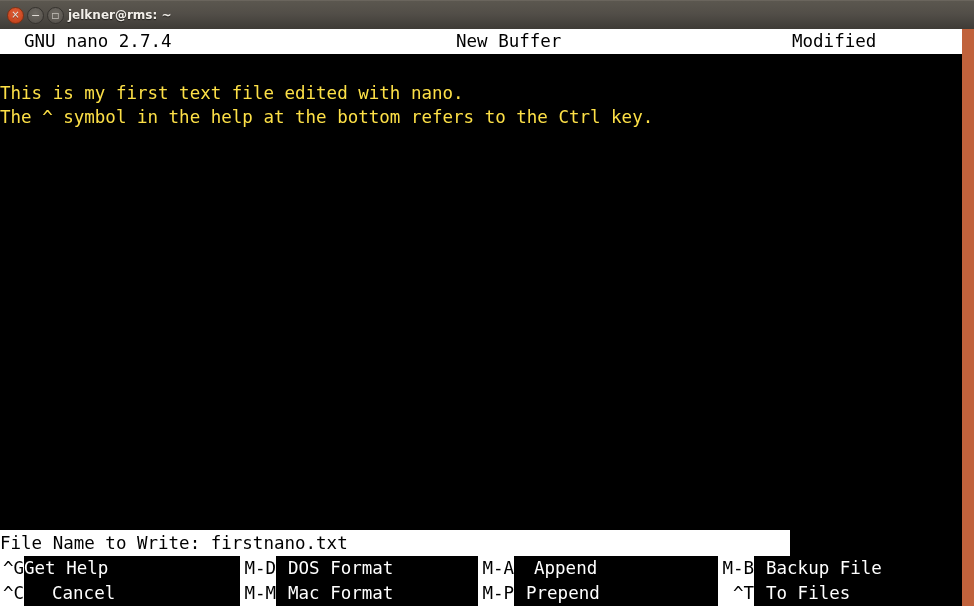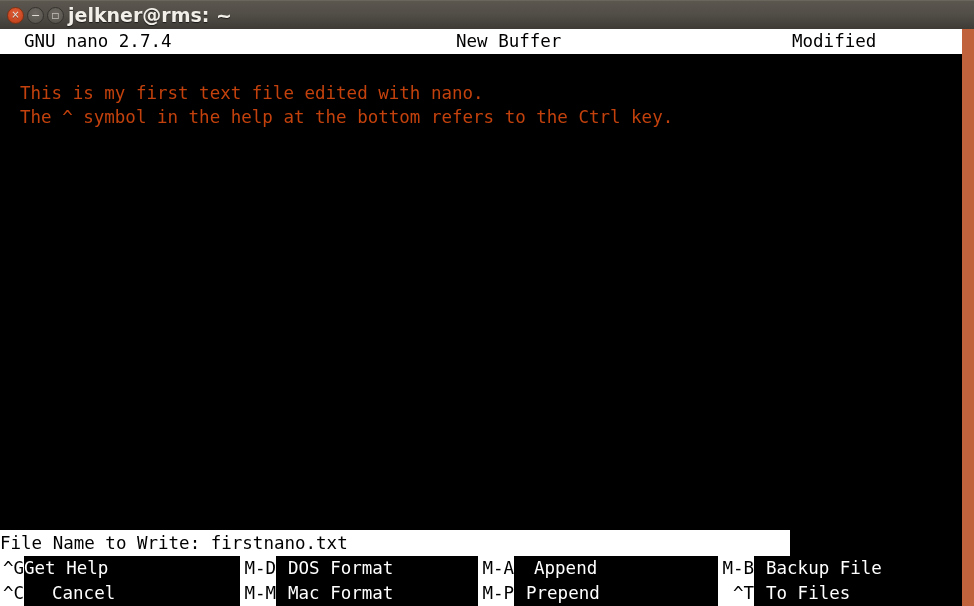--- a/index.html
+++ b/index.html
@@ -68,21 +68,21 @@
   .wbtn-close .glyph { font-size: 10px; margin-top: -1px; }
 
   #titlebar-title {
     position: absolute;
     left: 68px;
     top: 0;
     height: 29px;
     line-height: 29px;
     color: #f2efe9;
     font-family: "DejaVu Sans", sans-serif;
-    font-size: 19px;
+    font-size: 12px;
     font-weight: bold;
     text-shadow: 0 1px 1px rgba(0,0,0,.6);
     white-space: nowrap;
     text-align: right;
   }
 
   
   #terminal {
     position: absolute;
     left: 0; top: 29px;
@@ -133,22 +133,21 @@
     left: 0; top: 25px;
     width: 962px;
     height: 476px;
     background: #000;
   }
   .edline {
     position: absolute;
     left: 0;
     height: 24px;
     line-height: 24px;
-    color: #c2410c;
-    margin-left: 20px;
+    color: #fde047;
   }
   #edline0 { top: 27px; }
   #edline1 { top: 51px; }
 
   
   #nano-prompt {
     position: absolute;
     left: 0; top: 501px;
     width: 790px;
     height: 26px;

